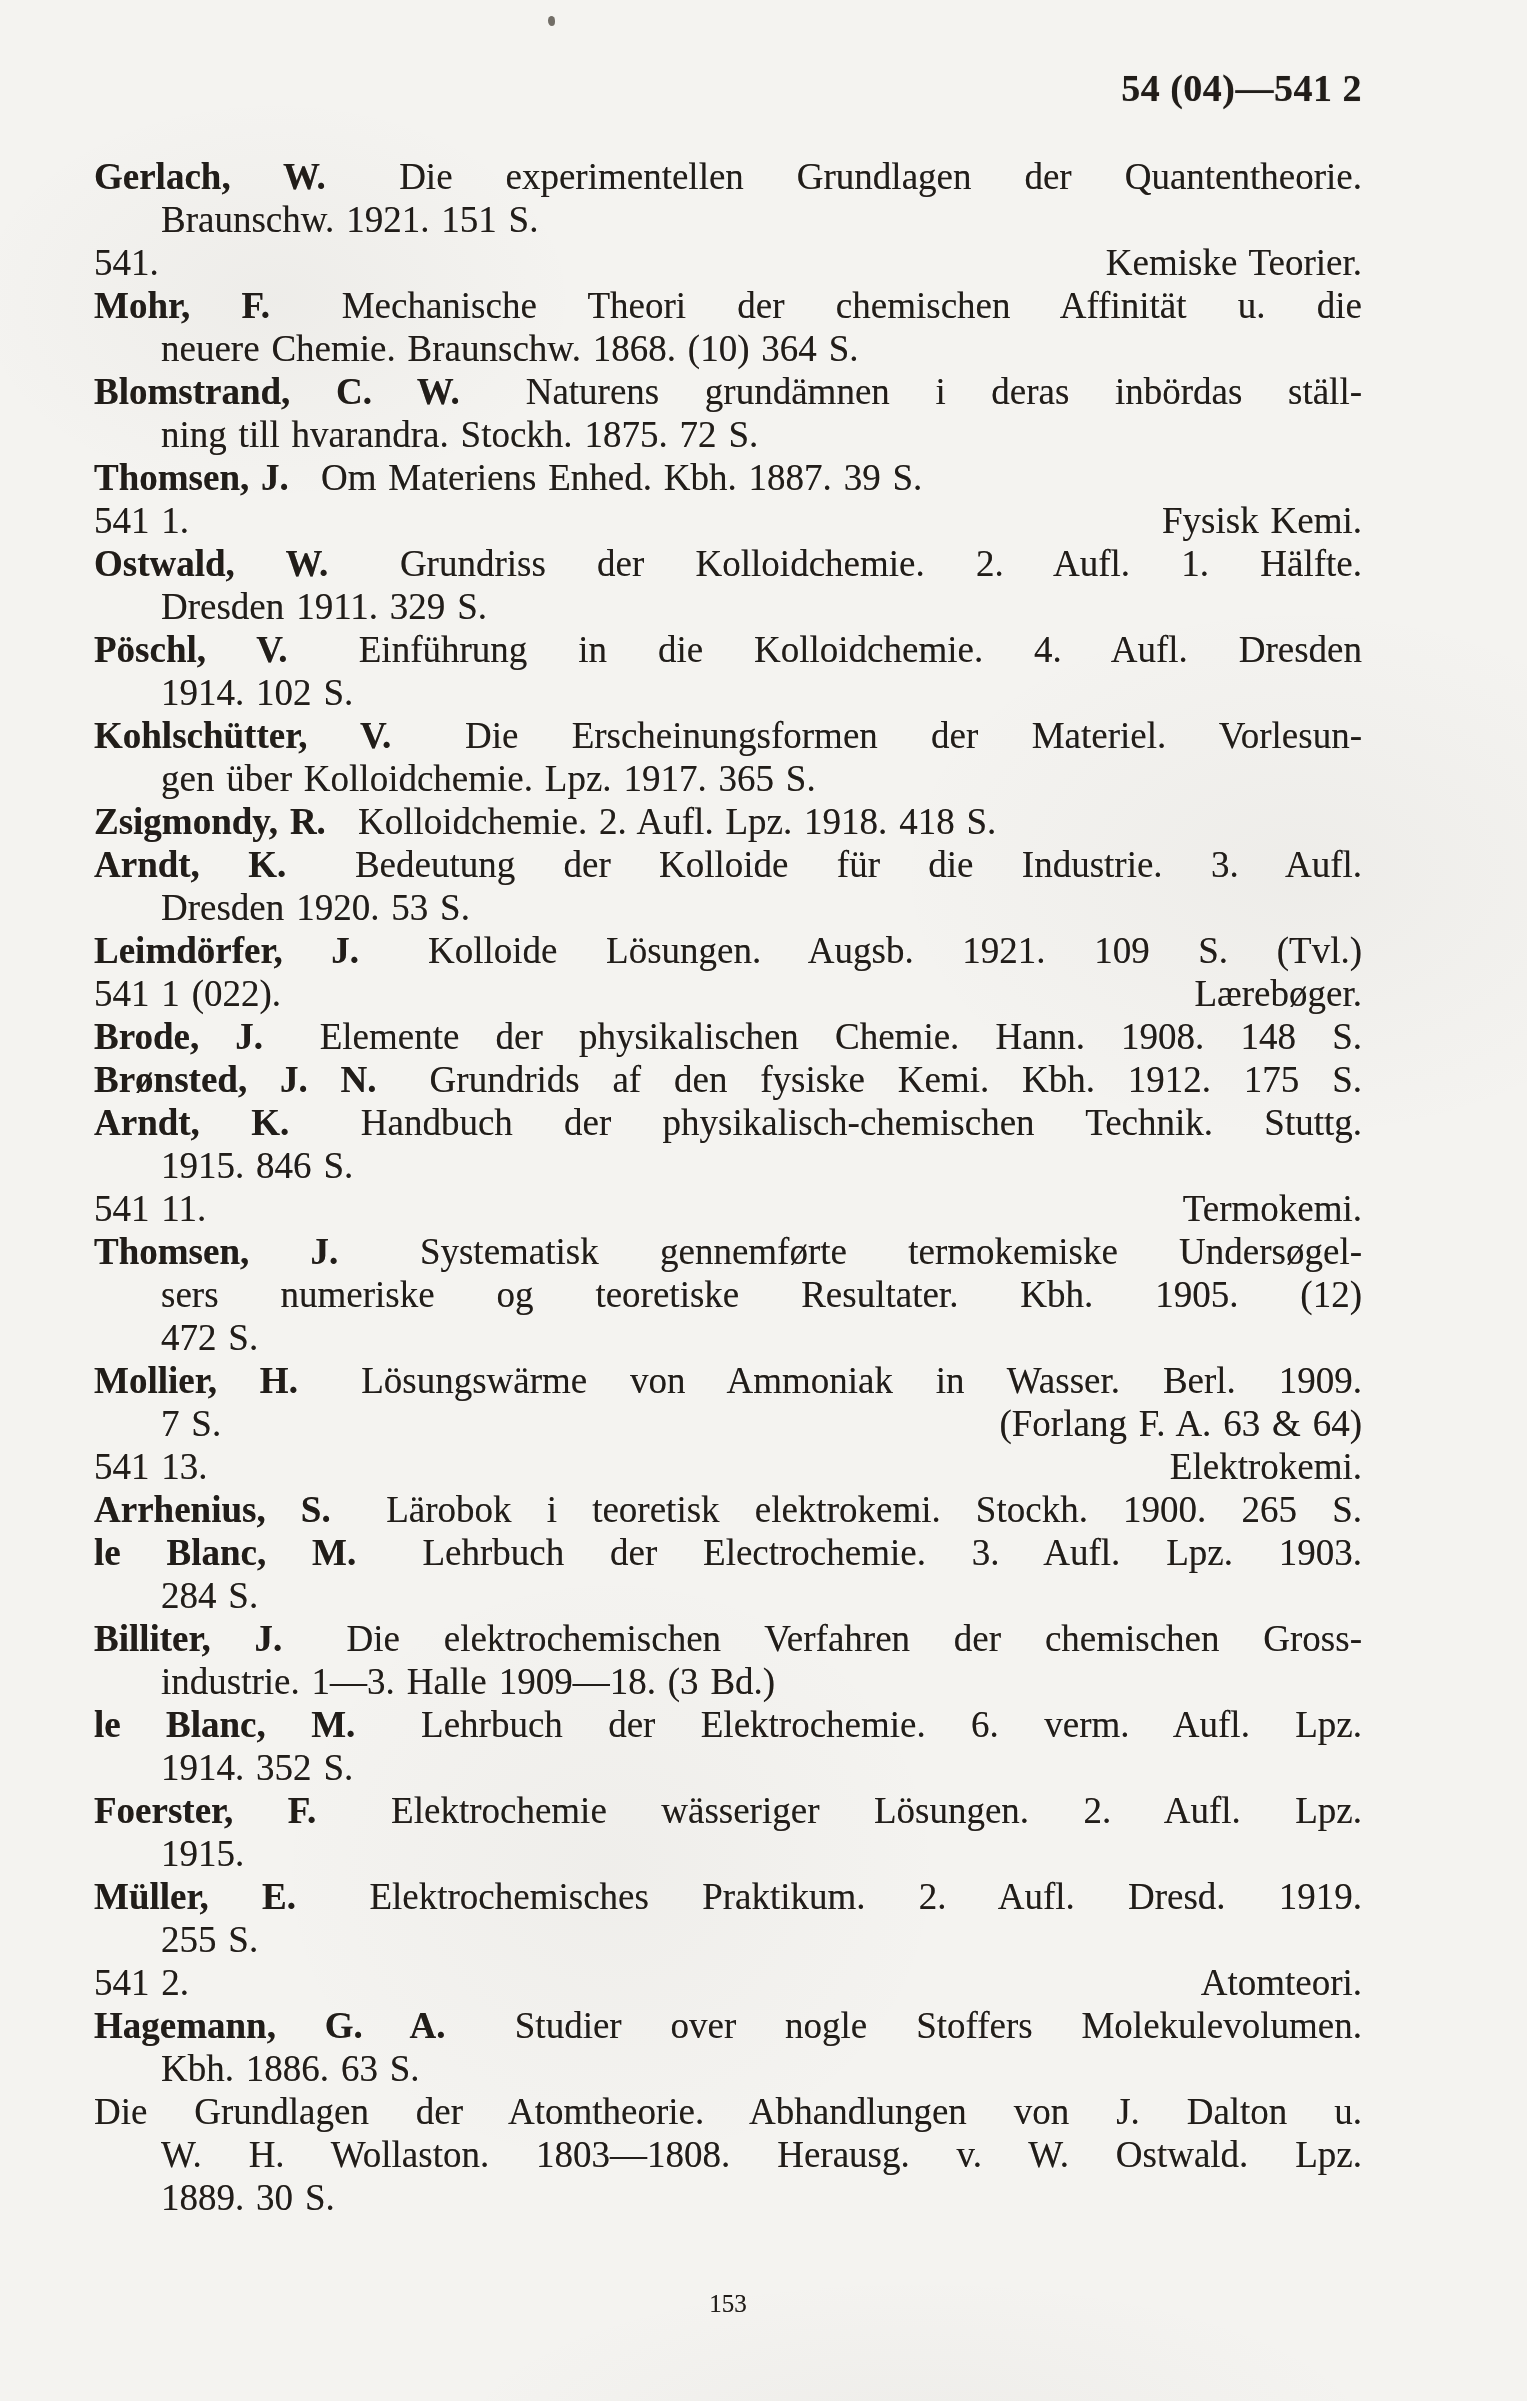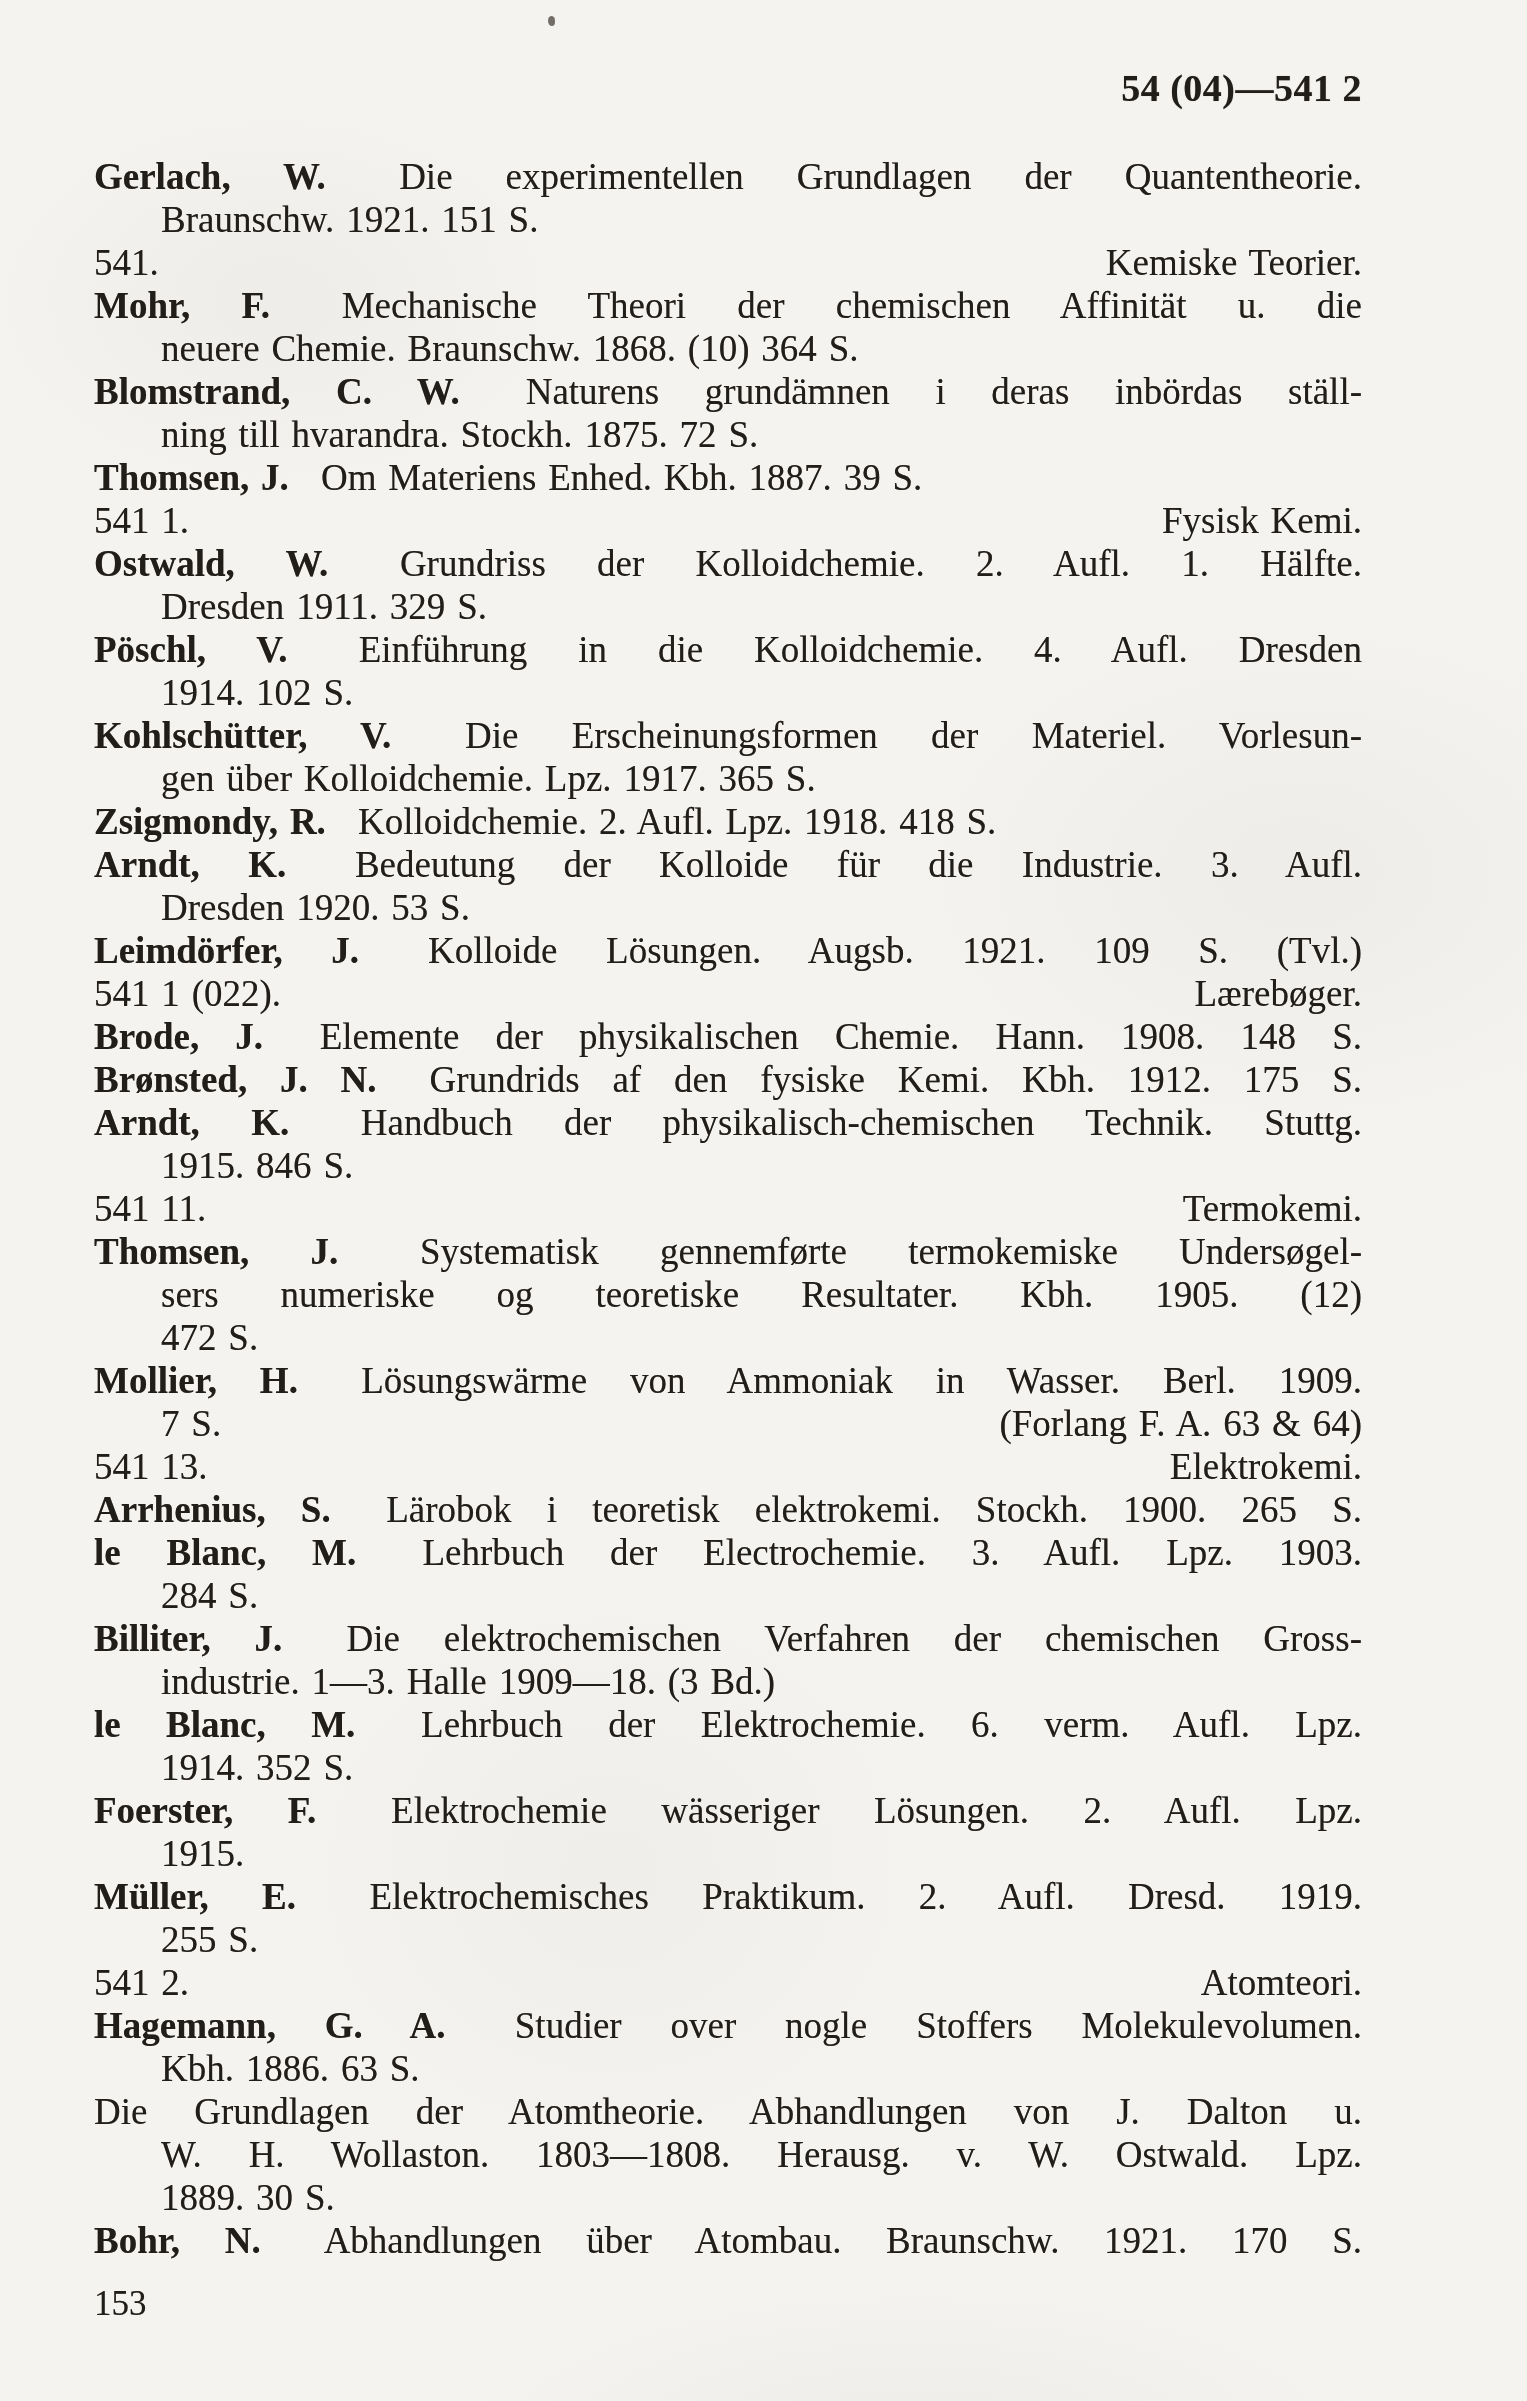--- a/index.html
+++ b/index.html
@@ -47,21 +47,22 @@
   .j  { text-align: justify; text-align-last: justify; }
   .c  { padding-left: 67px; }
   .a  { font-weight: bold; margin-right: 0.55em; margin-top: 32px; }
   .s  { display: flex; justify-content: space-between; font-weight: normal; }
   .c2 { display: flex; justify-content: space-between; padding-left: 67px; }
   .page-number {
     position: absolute;
     top: 2285px;
     left: 94px;
     width: 1268px;
-    font-size: 35px;
+    text-align: center;
+    font-size: 25px;
     line-height: 38px;
     text-shadow: 0 0 0.6px rgba(35,30,25,0.5);
     font-family: Liberation Serif, serif;
   }
   .speck {
     position: absolute;
     top: 16.3px;
     left: 548px;
     width: 7.2px;
     height: 9.6px;
@@ -171,19 +172,18 @@
         <span class="st">Atomteori.</span>
       </div>
 
     <div class="ln j"><span class="a">Hagemann, G. A.</span> <span>Studier over nogle Stoffers Molekulevolumen.</span></div>
     <div class="ln c">Kbh. 1886. 63 S.</div>
 
     <div class="ln j">Die Grundlagen der Atomtheorie. Abhandlungen von J. Dalton u.</div>
     <div class="ln c j">W. H. Wollaston. 1803—1808. Herausg. v. W. Ostwald. Lpz.</div>
     <div class="ln c">1889. 30 S.</div>
 
-    <div class="ln j"><span class="a">Bohr, N.</span> <span>Abhandlungen über Atombau. Braunschw. 1921. 170 S.</span></div>
 
   </div>
 
   <div class="page-number">153</div>
 </div>
 
 
 </body></html>

